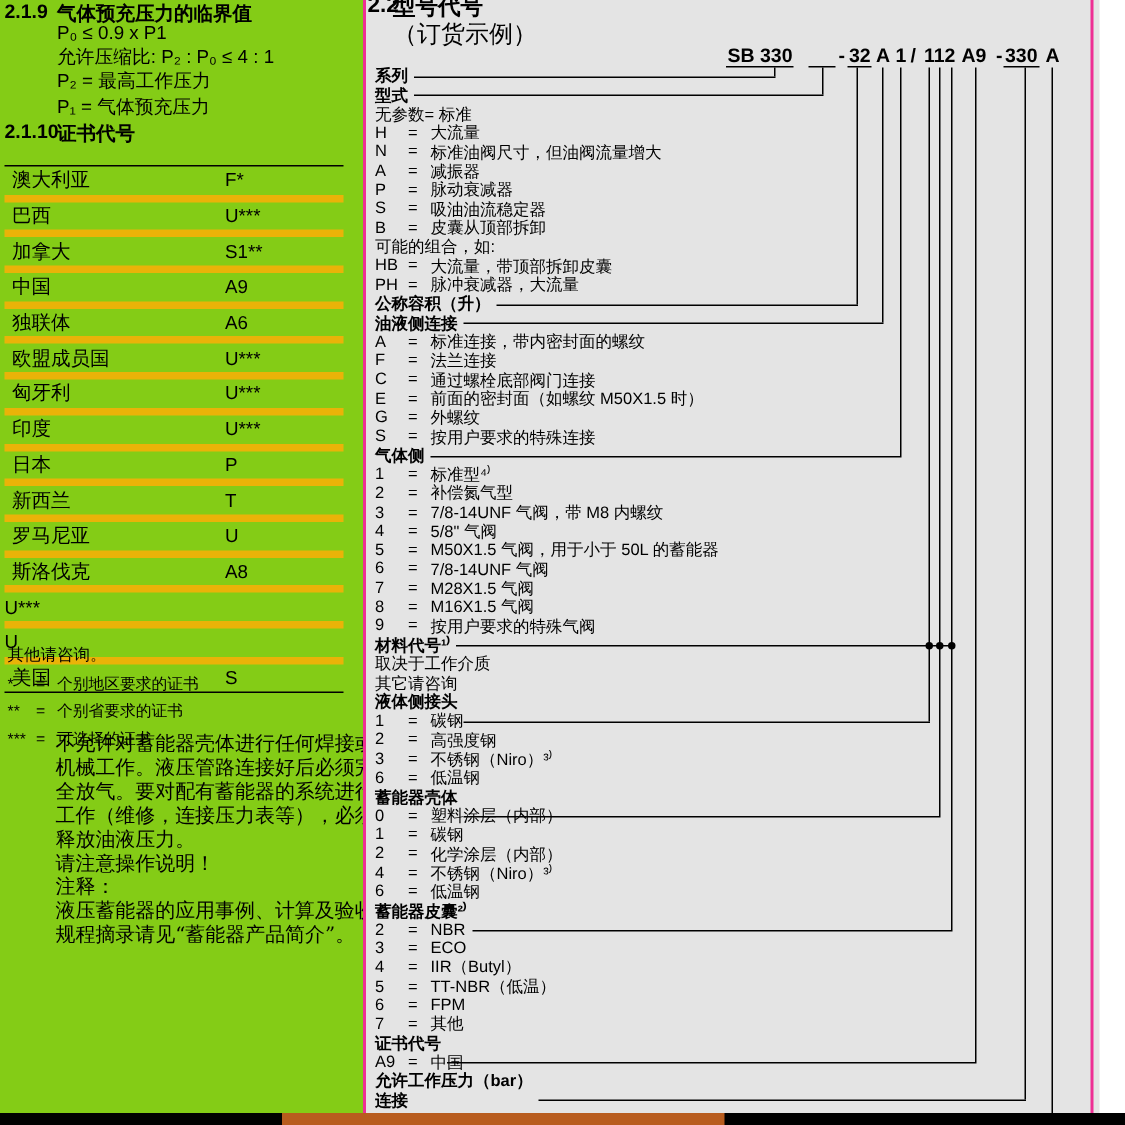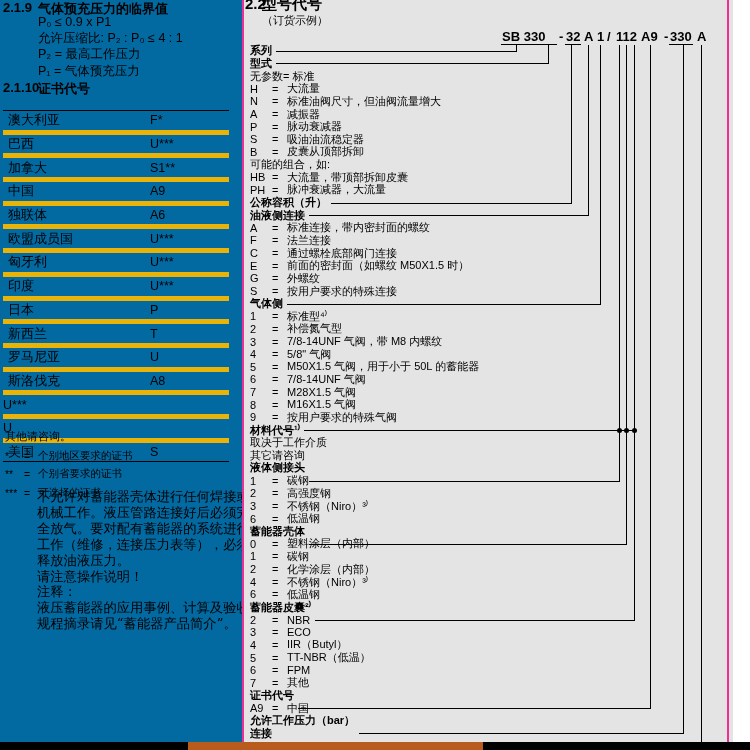--- a/index.html
+++ b/index.html
@@ -1,20 +1,20 @@
 <!DOCTYPE html>
 <html><head>
 <meta charset="utf-8">
 <style>
   html,body{margin:0;padding:0;background:#fff;}
   #page{position:relative;width:750px;height:750px;background:#fff;overflow:hidden;
         font-family:"Liberation Sans",sans-serif;color:#000;}
 
   
-  #left{position:absolute;left:0;top:0;width:242px;height:750px;background:#0369a1;}
+  #left{position:absolute;left:0;top:0;width:242px;height:750px;background:#84cc16;}
   .sec-head{position:absolute;left:3px;display:flex;font-weight:bold;font-size:13px;
             font-family:"DejaVu Serif",serif;white-space:nowrap;}
   .sec-head .num{width:35px;flex:none;font-family:"Liberation Sans",sans-serif;}
   #formulas{position:absolute;top:14px;left:38px;font-size:12.5px;line-height:16.2px;white-space:nowrap;}
   #cert-table{position:absolute;top:110px;left:3px;width:226px;border-bottom:1.5px solid #000;}
   .trow{display:flex;align-items:center;height:18.7px;border-top:5px solid #eab308;}
   .trow:first-child{border-top:1.5px solid #000;}
   .trow .cn{width:142px;padding-left:5px;font-size:13px;font-family:Liberation Mono, monospace;}
   .trow .cc{font-size:12.5px;}
   #other-note{position:absolute;top:429px;left:5px;font-size:11px;font-family:"DejaVu Serif",serif;}
@@ -25,21 +25,21 @@
   .lrow .ltxt{font-family:"DejaVu Serif",serif;}
   #warning{position:absolute;top:489px;left:37px;font-size:13.3px;line-height:15.9px;
            font-family:"DejaVu Serif",serif;white-space:nowrap;}
 
   
   #rpanel{position:absolute;left:244px;top:0;width:489px;height:750px;background:#e4e4e4;overflow:hidden;}
   #pink-l{position:absolute;left:242px;top:0;width:2px;height:750px;background:#ee2f94;}
   #pink-r{position:absolute;left:727px;top:0;width:2px;height:750px;background:#ee2f94;}
   #rhead{position:absolute;top:-5px;left:1px;display:flex;font-size:15px;font-weight:bold;white-space:nowrap;}
   #rhead .num{width:17px;flex:none;}
-  #rsub{position:absolute;top:13px;left:18px;font-size:11px;}
+  #rsub{position:absolute;top:13px;left:18px;font-size:16px;}
   .cp{position:absolute;top:29px;height:14px;font-weight:bold;font-size:13px;white-space:pre;}
   .cp.u{border-bottom:1.5px solid #000;padding:0 1px 1px 1px;margin-left:-1px;}
   #rlines{position:absolute;top:44.5px;left:6px;right:0;}
   .rl{height:12.65px;display:flex;align-items:center;font-size:11px;white-space:nowrap;}
   .rl.h{font-weight:bold;}
   .rl .oc{width:22px;flex:none;}
   .rl .oe{width:15px;flex:none;}
 
   
   #connlayer{position:absolute;left:0;top:0;width:750px;height:750px;pointer-events:none;}
@@ -162,21 +162,21 @@
       </div>
   </div>
 
   <div id="rpanel">
     <div id="rhead">
       <span class="num">2.2</span>
       <span>型号代号</span>
     </div>
     <div id="rsub">（订货示例）</div>
     <div id="coderow">
-        <span class="cp u" style="left: 258px;">SB 330</span>
+        <span class="cp u" style="left: 241px;">SB 330</span>
         <span class="cp u" style="left: 296px; width: 16px;"></span>
         <span class="cp" style="left: 315px;">-</span>
         <span class="cp u" style="left: 322px;">32</span>
         <span class="cp" style="left: 340px;">A</span>
         <span class="cp" style="left: 353px;">1</span>
         <span class="cp" style="left: 363px;">/</span>
         <span class="cp" style="left: 372px;">112</span>
         <span class="cp" style="left: 397px;">A9</span>
         <span class="cp" style="left: 420px;">-</span>
         <span class="cp u" style="left: 426px;">330</span>

